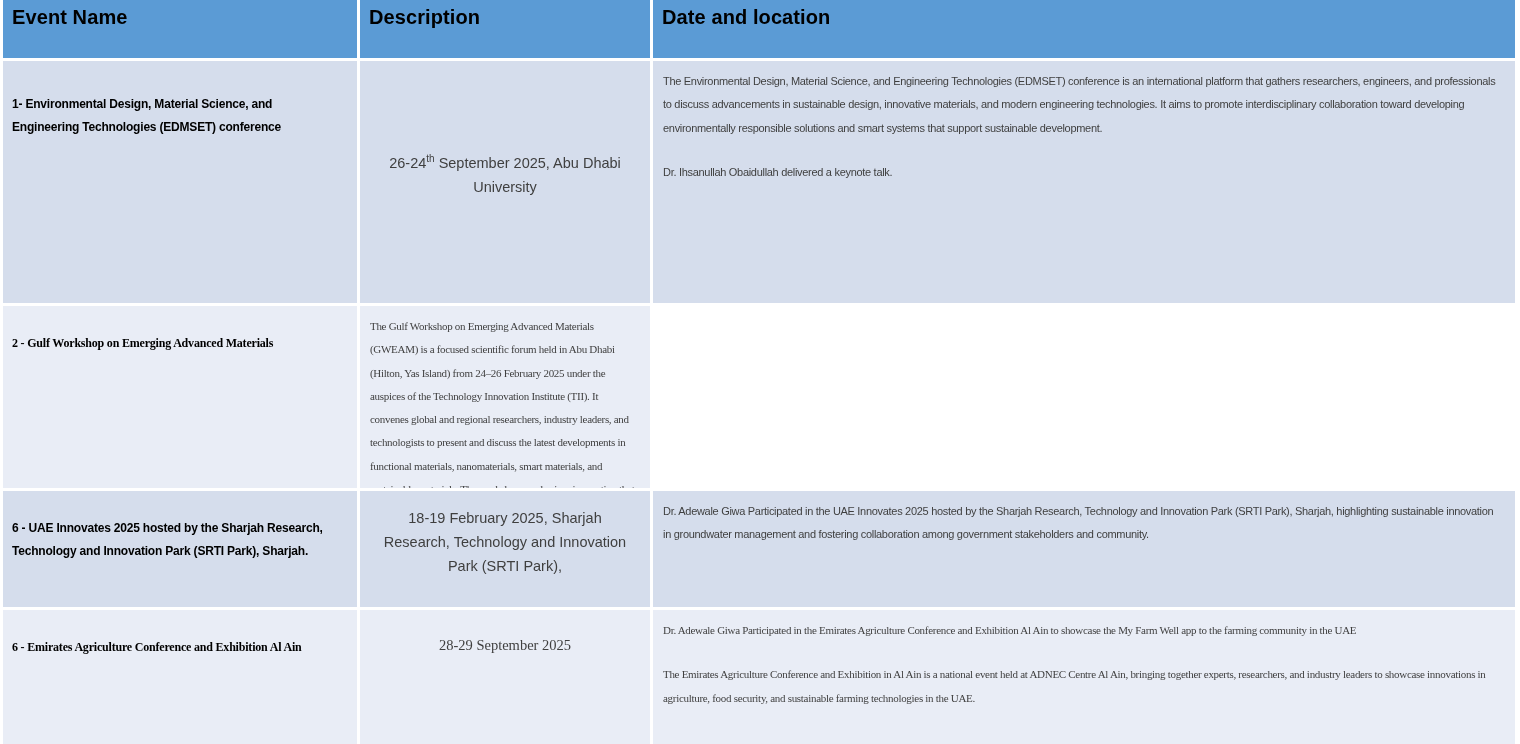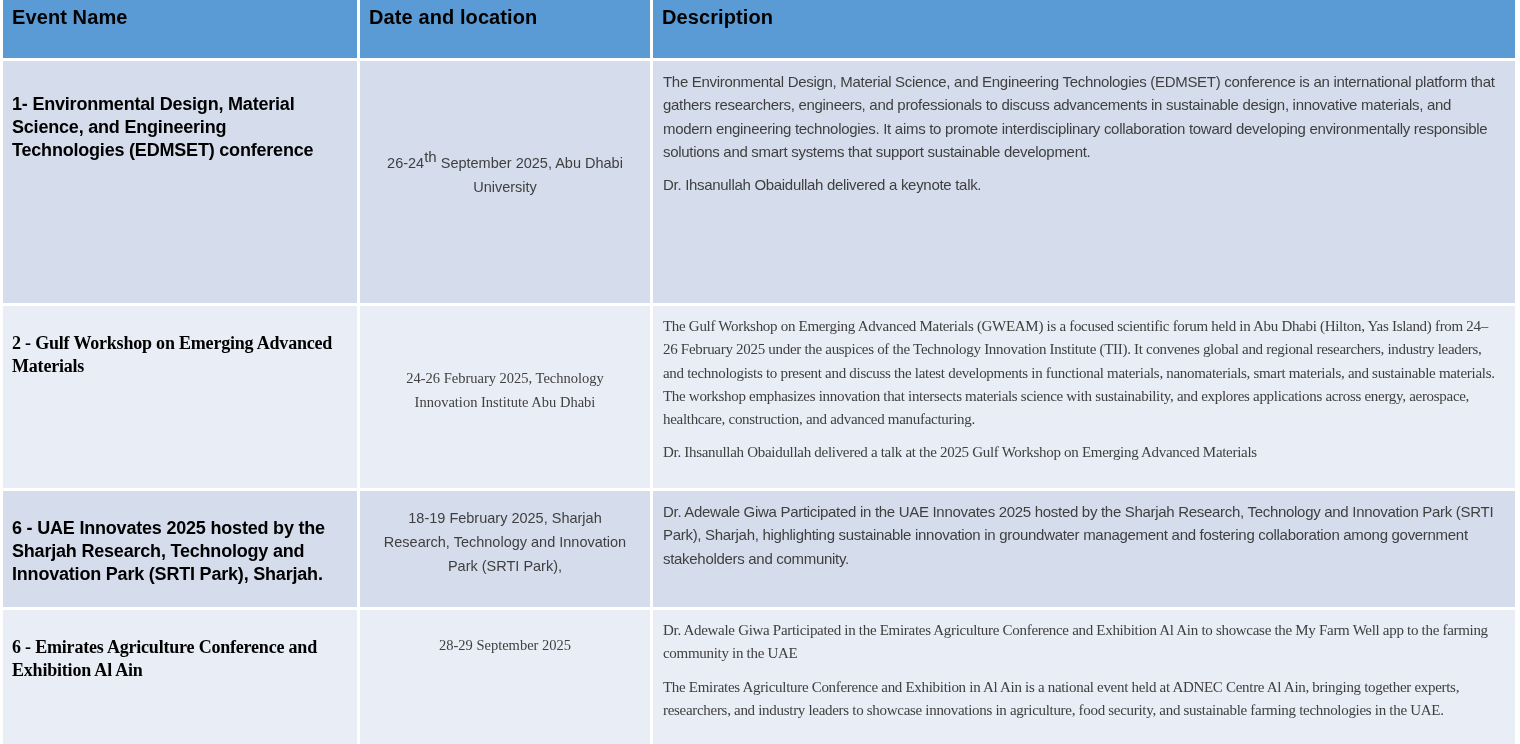--- a/index.html
+++ b/index.html
@@ -35,69 +35,66 @@
     color:var(--heading-text);
     font-size:20px;font-weight:bold;
     padding:6px 9px 0 9px;
     letter-spacing:0.1px;
   }
   .band-odd .cell{background:var(--row-odd-bg);}
   .band-even .cell{background:var(--row-even-bg);font-family:Liberation Serif, serif;}
   .name-cell{
     color:var(--heading-text);
     font-weight:bold;
-    font-size:18px;line-height:23px;
+    font-size:12px;line-height:23px;
     padding:26px 16px 8px 9px;
     letter-spacing:-0.2px;
   }
   .row-1 .name-cell{padding-top:32px;}
   .date-cell{
     color:var(--body-text);
     font-size:14.5px;line-height:24px;
     text-align:center;
     display:flex;flex-direction:column;justify-content:center;align-items:center;
     padding:0 14px 14px 14px;
   }
   .row-4 .date-cell{justify-content:flex-start;padding-top:23px;padding-bottom:0;}
   .desc-cell{
     color:var(--body-text);
-    font-size:15px;line-height:23.3px;
+    font-size:11px;line-height:23.3px;
     padding:9px 14px 8px 10px;
     letter-spacing:-0.3px;
   }
-  .desc-cell p + p{margin-top:10px;}
-  sup{font-size:15px;line-height:0;}
+  .desc-cell p + p{margin-top:21px;}
+  sup{font-size:10px;line-height:0;}
 </style>
 </head>
 <body>
 
 <div class="table">
 
   <div class="row row-header">
     <div class="cell">Event Name</div>
+    <div class="cell">Description</div>
     <div class="cell">Date and location</div>
-    <div class="cell">Description</div>
   </div>
 
   <div class="row row-1 band-odd">
     <div class="cell name-cell">1- Environmental Design, Material Science, and Engineering Technologies (EDMSET) conference</div>
     <div class="cell date-cell">
       <div><span>26-24</span><sup>th</sup><span> September 2025, Abu Dhabi University</span></div>
     </div>
     <div class="cell desc-cell">
       <p>The Environmental Design, Material Science, and Engineering Technologies (EDMSET) conference is an international platform that gathers researchers, engineers, and professionals to discuss advancements in sustainable design, innovative materials, and modern engineering technologies. It aims to promote interdisciplinary collaboration toward developing environmentally responsible solutions and smart systems that support sustainable development.</p>
       <p>Dr. Ihsanullah Obaidullah delivered a keynote talk.</p>
     </div>
   </div>
 
   <div class="row row-2 band-even">
     <div class="cell name-cell">2 - Gulf Workshop on Emerging Advanced Materials</div>
-    <div class="cell date-cell">
-      <div>24-26 February 2025, Technology Innovation Institute Abu Dhabi</div>
-    </div>
     <div class="cell desc-cell">
       <p>The Gulf Workshop on Emerging Advanced Materials (GWEAM) is a focused scientific forum held in Abu Dhabi (Hilton, Yas Island) from 24–26 February 2025 under the auspices of the Technology Innovation Institute (TII). It convenes global and regional researchers, industry leaders, and technologists to present and discuss the latest developments in functional materials, nanomaterials, smart materials, and sustainable materials. The workshop emphasizes innovation that intersects materials science with sustainability, and explores applications across energy, aerospace, healthcare, construction, and advanced manufacturing.</p>
       <p>Dr. Ihsanullah Obaidullah delivered a talk at the 2025 Gulf Workshop on Emerging Advanced Materials</p>
     </div>
   </div>
 
   <div class="row row-3 band-odd">
     <div class="cell name-cell">6 - UAE Innovates 2025 hosted by the Sharjah Research, Technology and Innovation Park (SRTI Park), Sharjah.</div>
     <div class="cell date-cell">
       <div>18-19 February 2025, Sharjah Research, Technology and Innovation Park (SRTI Park),</div>

